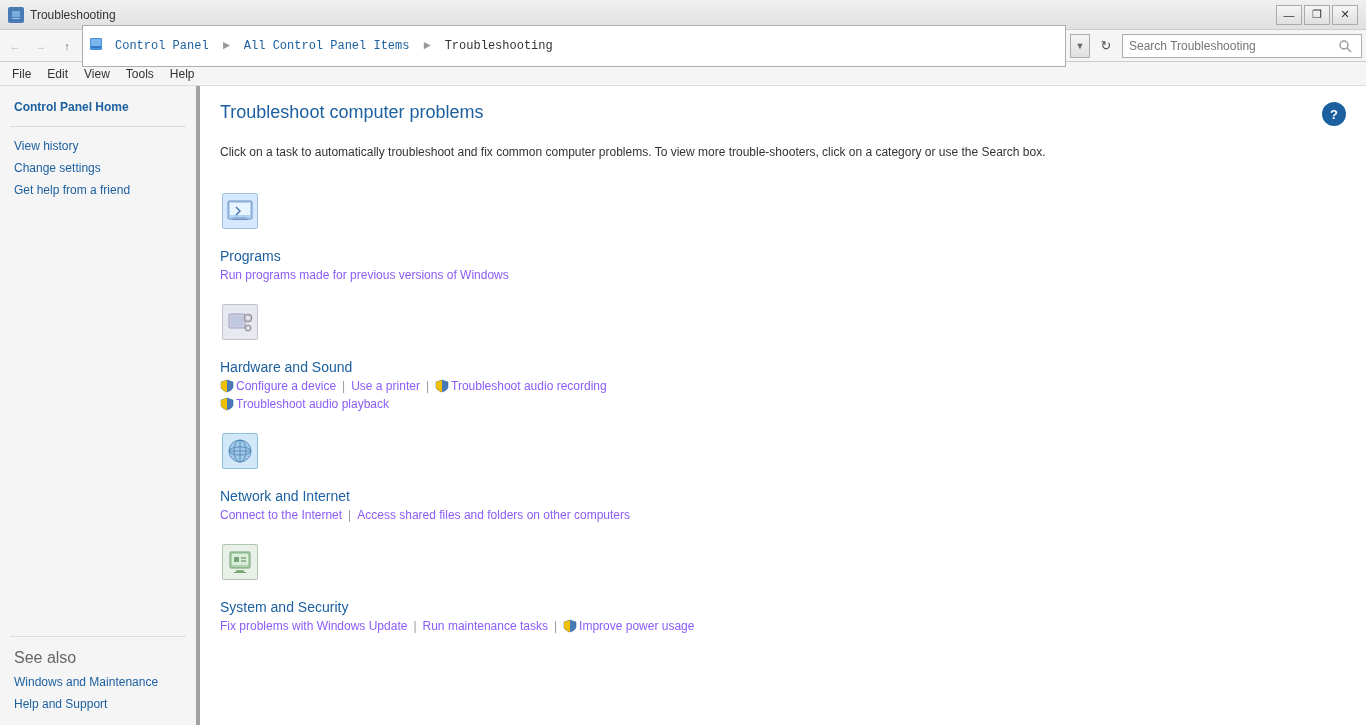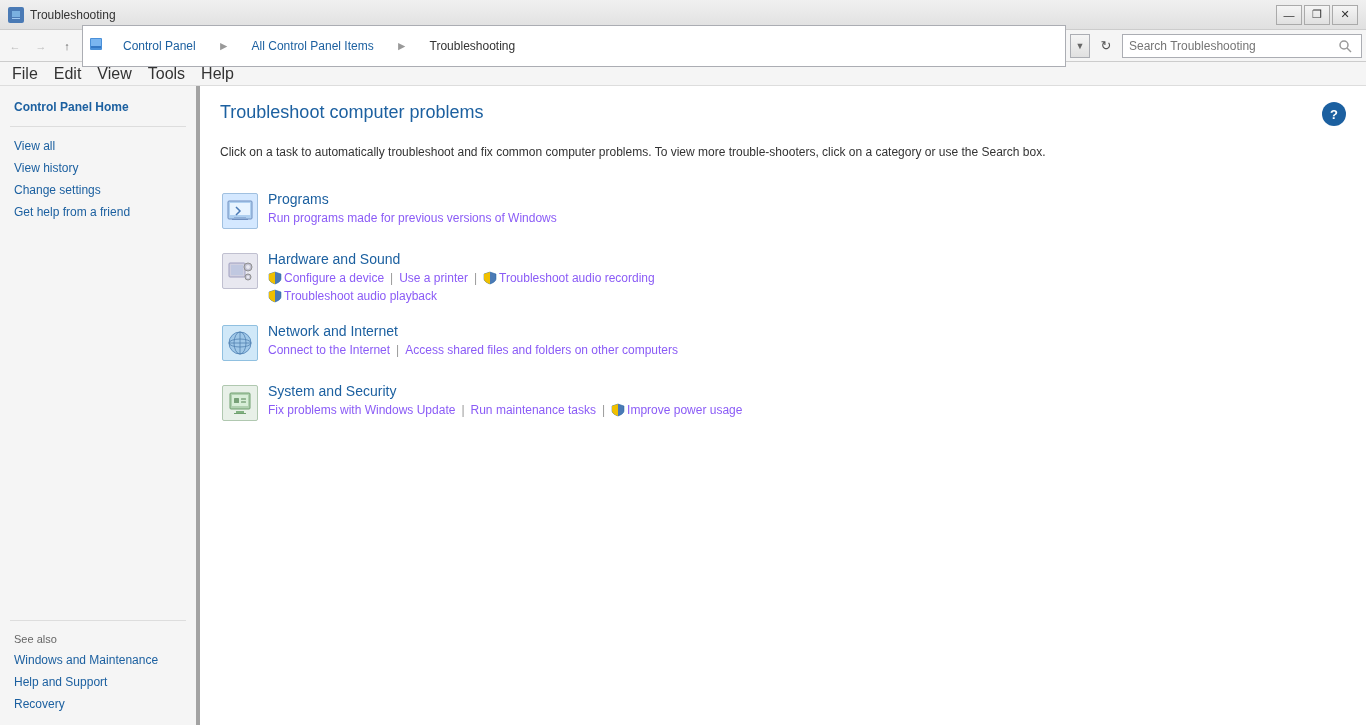--- a/index.html
+++ b/index.html
@@ -62,21 +62,22 @@
     .address-box {
       flex: 1;
       height: 42px;
       border: 1px solid #abadb3;
       background: white;
       display: flex;
       align-items: center;
       padding: 0 6px;
       font-size: 12px;
       color: #333;
-      gap: 20px;
+      gap: 12px;
+      font-family: Liberation Mono, monospace;
     }
     .address-box .breadcrumb-item { color: #333; }
     .address-box .breadcrumb-sep { color: #999; margin: 0 2px; }
     .address-box .breadcrumb-current { color: #333; }
     .address-dropdown {
       width: 20px; height: 24px;
       border: 1px solid #abadb3;
       background: linear-gradient(to bottom, #f5f5f5, #e0e0e0);
       display: flex; align-items: center; justify-content: center;
       cursor: pointer; color: #666; font-size: 9px;
@@ -111,21 +112,21 @@
       height: 24px;
       background: #f5f5f5;
       border-bottom: 1px solid #ddd;
       display: flex;
       align-items: center;
       padding: 0 4px;
     }
     .menu-item {
       padding: 2px 8px;
       cursor: pointer;
-      font-size: 16px;
+      font-size: 12px;
       color: #333;
       height: 100%;
       display: flex; align-items: center;
     }
 
     
     .main-layout {
       display: flex;
       height: calc(725px - 30px - 32px - 24px);
     }
@@ -154,21 +155,21 @@
       font-size: 12px;
       font-weight: bold;
       display: block;
     }
     .sidebar-divider {
       height: 1px; background: #ddd; margin: 8px 10px;
     }
     .sidebar-spacer { flex: 1; }
     .see-also-label {
       padding: 4px 14px;
-      font-size: 11px;
+      font-size: 16px;
       color: #666;
     }
 
     
     .content {
       flex: 1;
       padding: 16px 20px;
       overflow-y: auto;
       background: white;
       position: relative;
@@ -202,22 +203,23 @@
       flex-shrink: 0;
     }
 
     
     .category-section {
       margin-bottom: 20px;
     }
     .category-row {
       display: flex;
       align-items: flex-start;
-      gap: 8px;
+      gap: 17px;
       margin-bottom: 4px;
+      flex-direction: column;
     }
     .category-icon {
       width: 40px; height: 40px;
       flex-shrink: 0;
       display: flex; align-items: center; justify-content: center;
     }
     .category-content {}
     .category-title {
       font-size: 14px;
       color: #1c60a0;
@@ -340,30 +342,28 @@
   <div class="menu-item">View</div>
   <div class="menu-item">Tools</div>
   <div class="menu-item">Help</div>
 </div>
 
 <div class="main-layout">
 
   <div class="sidebar">
     <a class="sidebar-top-link">Control Panel Home</a>
     <div class="sidebar-divider"></div>
-    <a class="sidebar-link">View all</a>
     <a class="sidebar-link">View history</a>
     <a class="sidebar-link">Change settings</a>
     <a class="sidebar-link">Get help from a friend</a>
     <div class="sidebar-spacer"></div>
     <div class="sidebar-divider"></div>
     <div class="see-also-label">See also</div>
     <a class="sidebar-link">Windows and Maintenance</a>
     <a class="sidebar-link">Help and Support</a>
-    <a class="sidebar-link">Recovery</a>
   </div>
 
   <div class="content">
     <div class="content-header">
       <div>
         <div class="page-title">Troubleshoot computer problems</div>
         <div class="page-desc">Click on a task to automatically troubleshoot and fix common computer problems. To view more trouble-shooters, click on a category or use the Search box.</div>
       </div>
       <div class="help-btn">?</div>
     </div>

